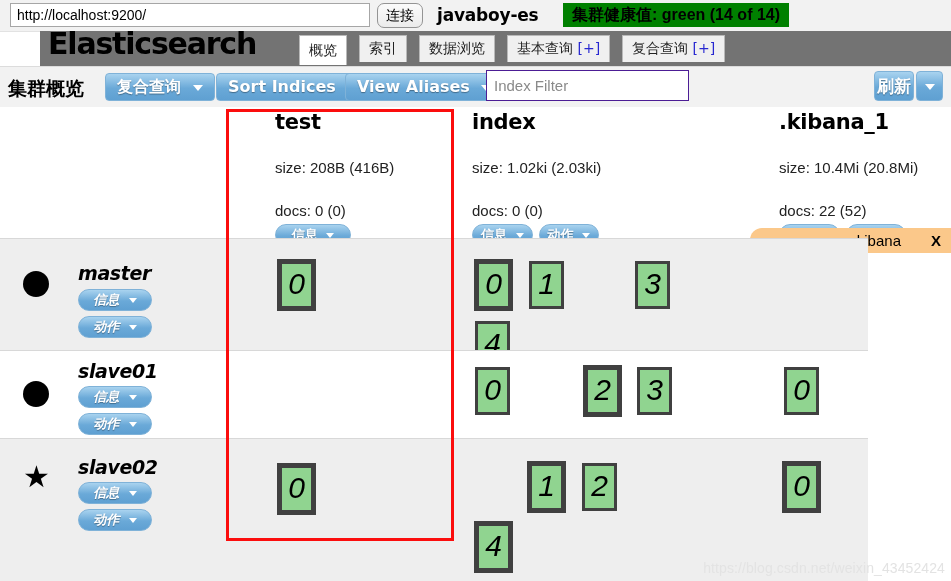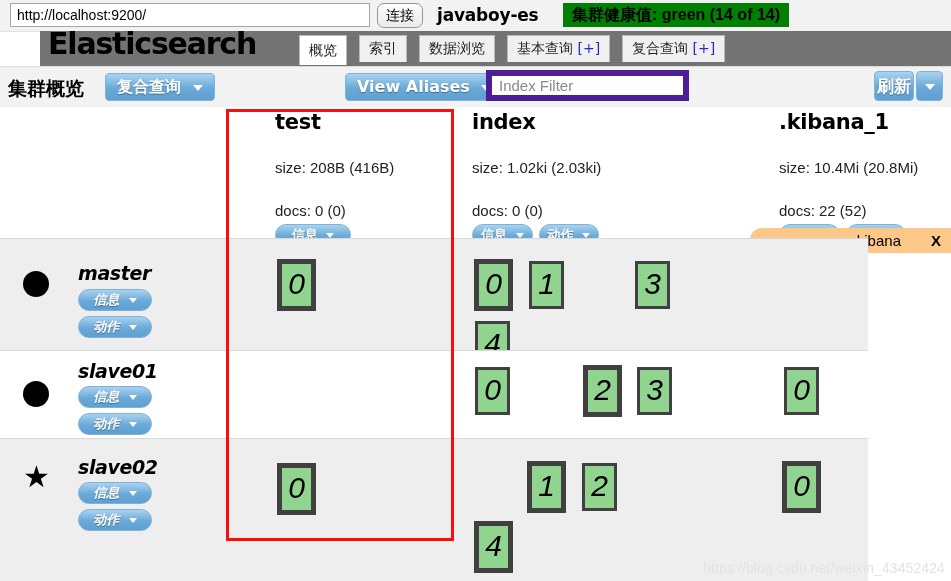--- a/index.html
+++ b/index.html
@@ -182,21 +182,21 @@
   }
   #btn-cluster-sort { left: 105px; }
   #btn-sort-indices { left: 216px; }
   #btn-view-aliases { left: 345px; }
 
   .index-filter {
     position: absolute;
     left: 486px; top: 70px;
     width: 203px; height: 31px;
     box-sizing: border-box;
-    border: 6px solid #4c1d95;
+    border: 1px solid #4c1d95;
     background: #ffffff;
     font-family: "Liberation Sans", sans-serif;
     font-size: 15px;
     color: #000;
     padding: 0 7px;
     outline: none;
   }
   .index-filter::placeholder { color: #8a8a8a; opacity: 1; }
 
   .refresh-wrap {
@@ -434,20 +434,24 @@
   </div>
 
   <div class="toolbar">
     <div class="toolbar-title">集群概览</div>
 
     <div class="bluebtn tb-btn" id="btn-cluster-sort">
       <span>复合查询</span>
       <span class="caret"></span>
     </div>
 
+    <div class="bluebtn tb-btn" id="btn-sort-indices">
+      <span>Sort Indices</span>
+      <span class="caret"></span>
+    </div>
 
     <div class="bluebtn tb-btn" id="btn-view-aliases">
       <span>View Aliases</span>
       <span class="caret"></span>
     </div>
   </div>
 
   <input class="index-filter" placeholder="Index Filter" style="">
 
   <div class="refresh-wrap">

